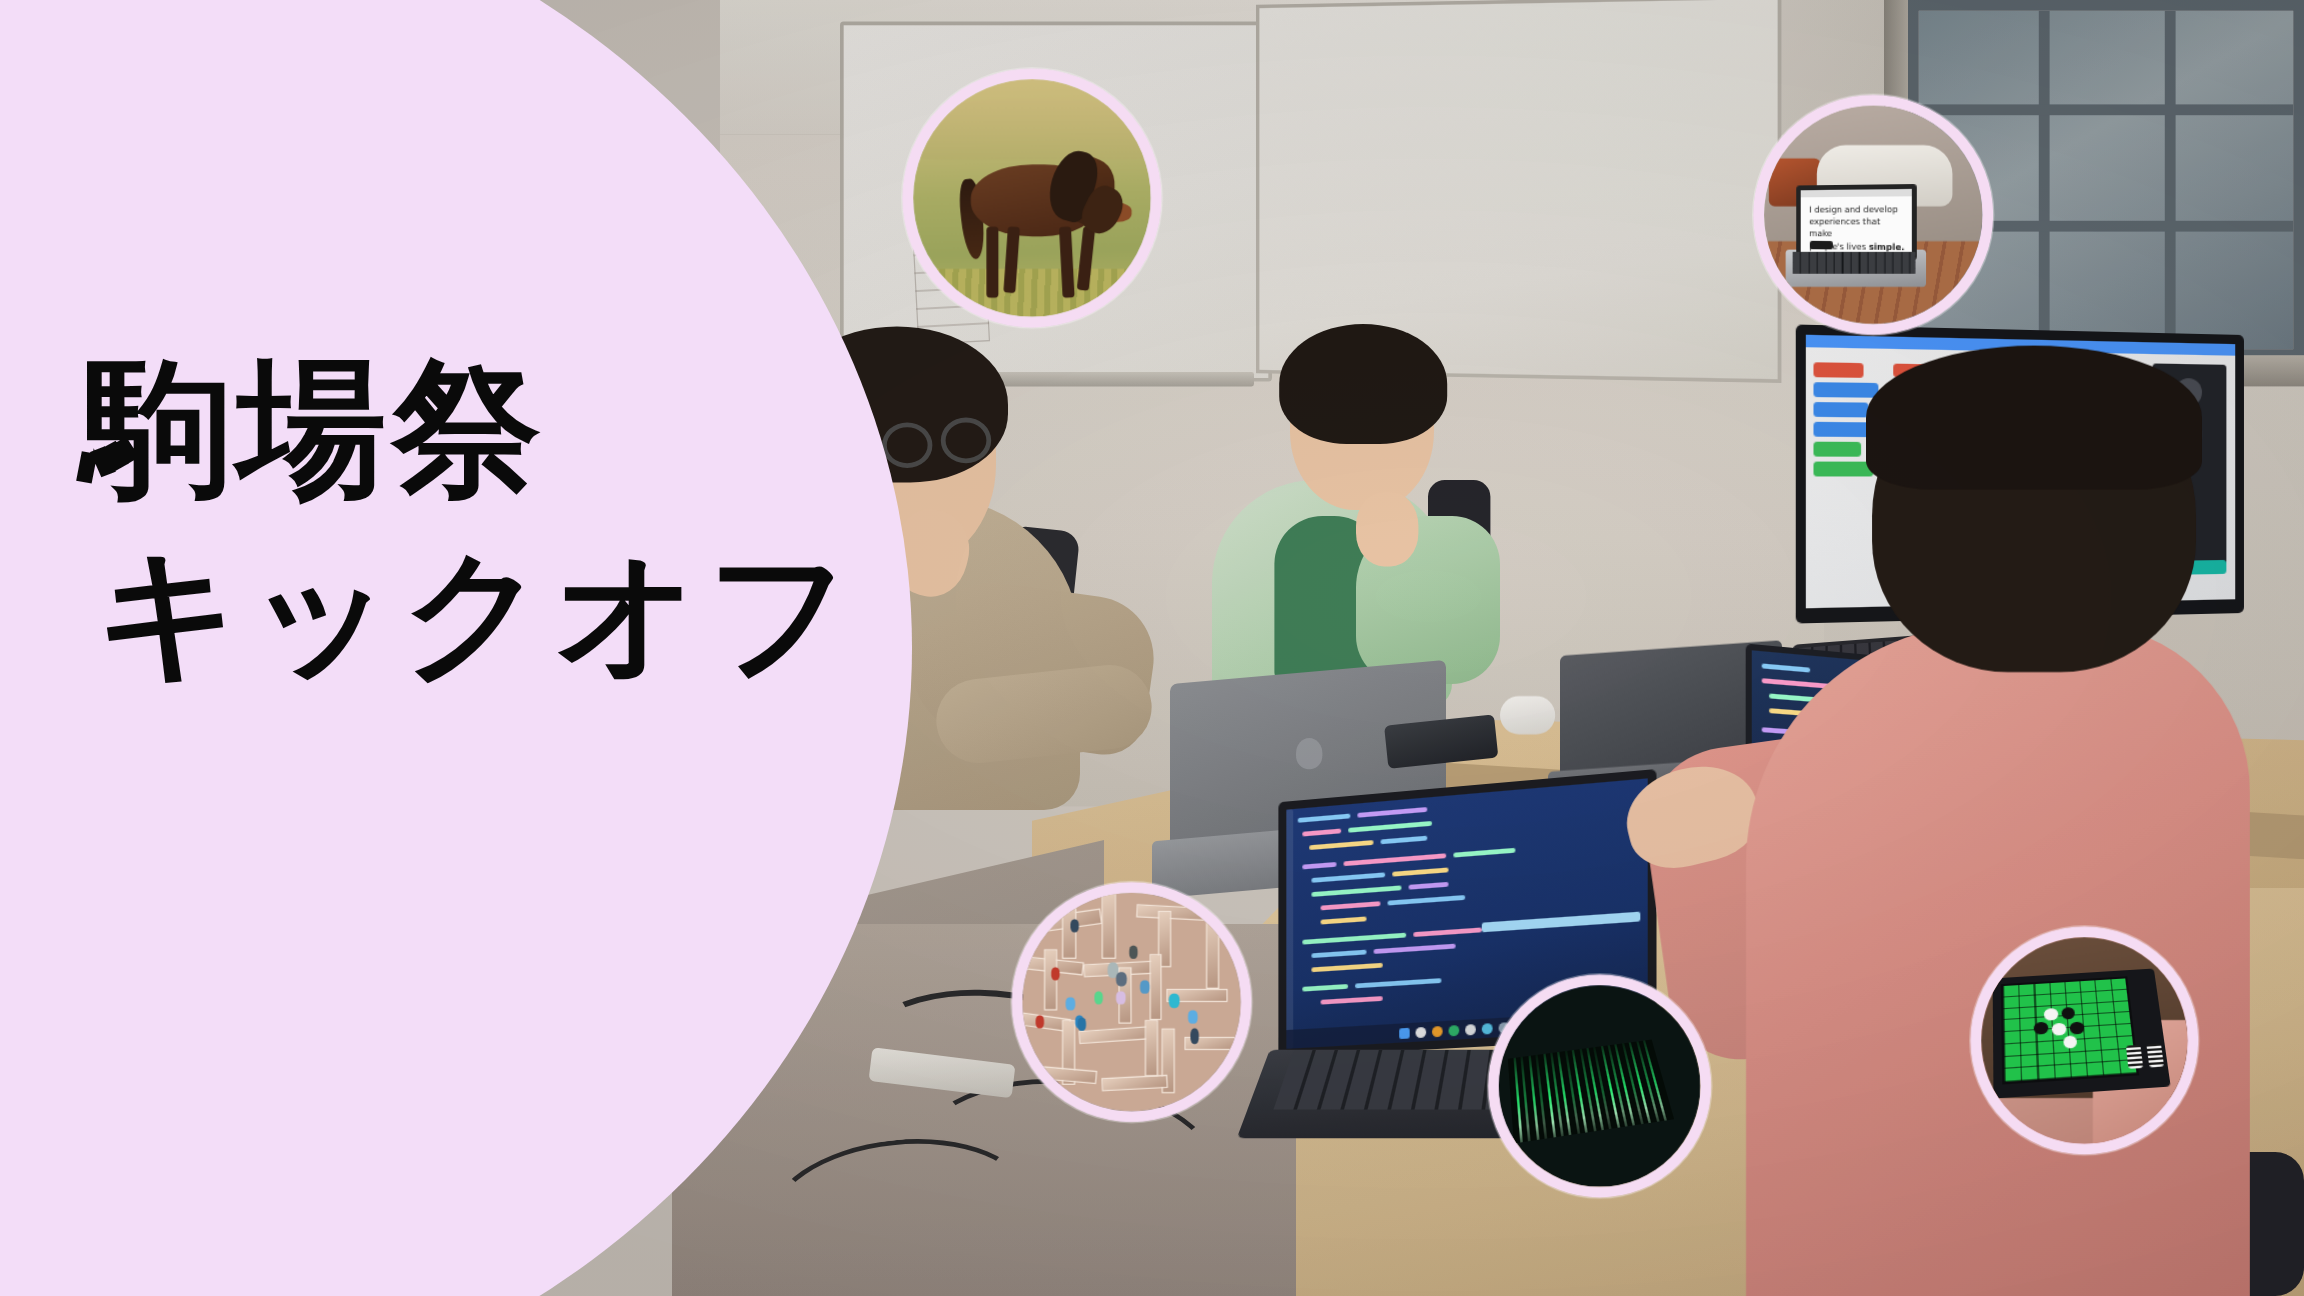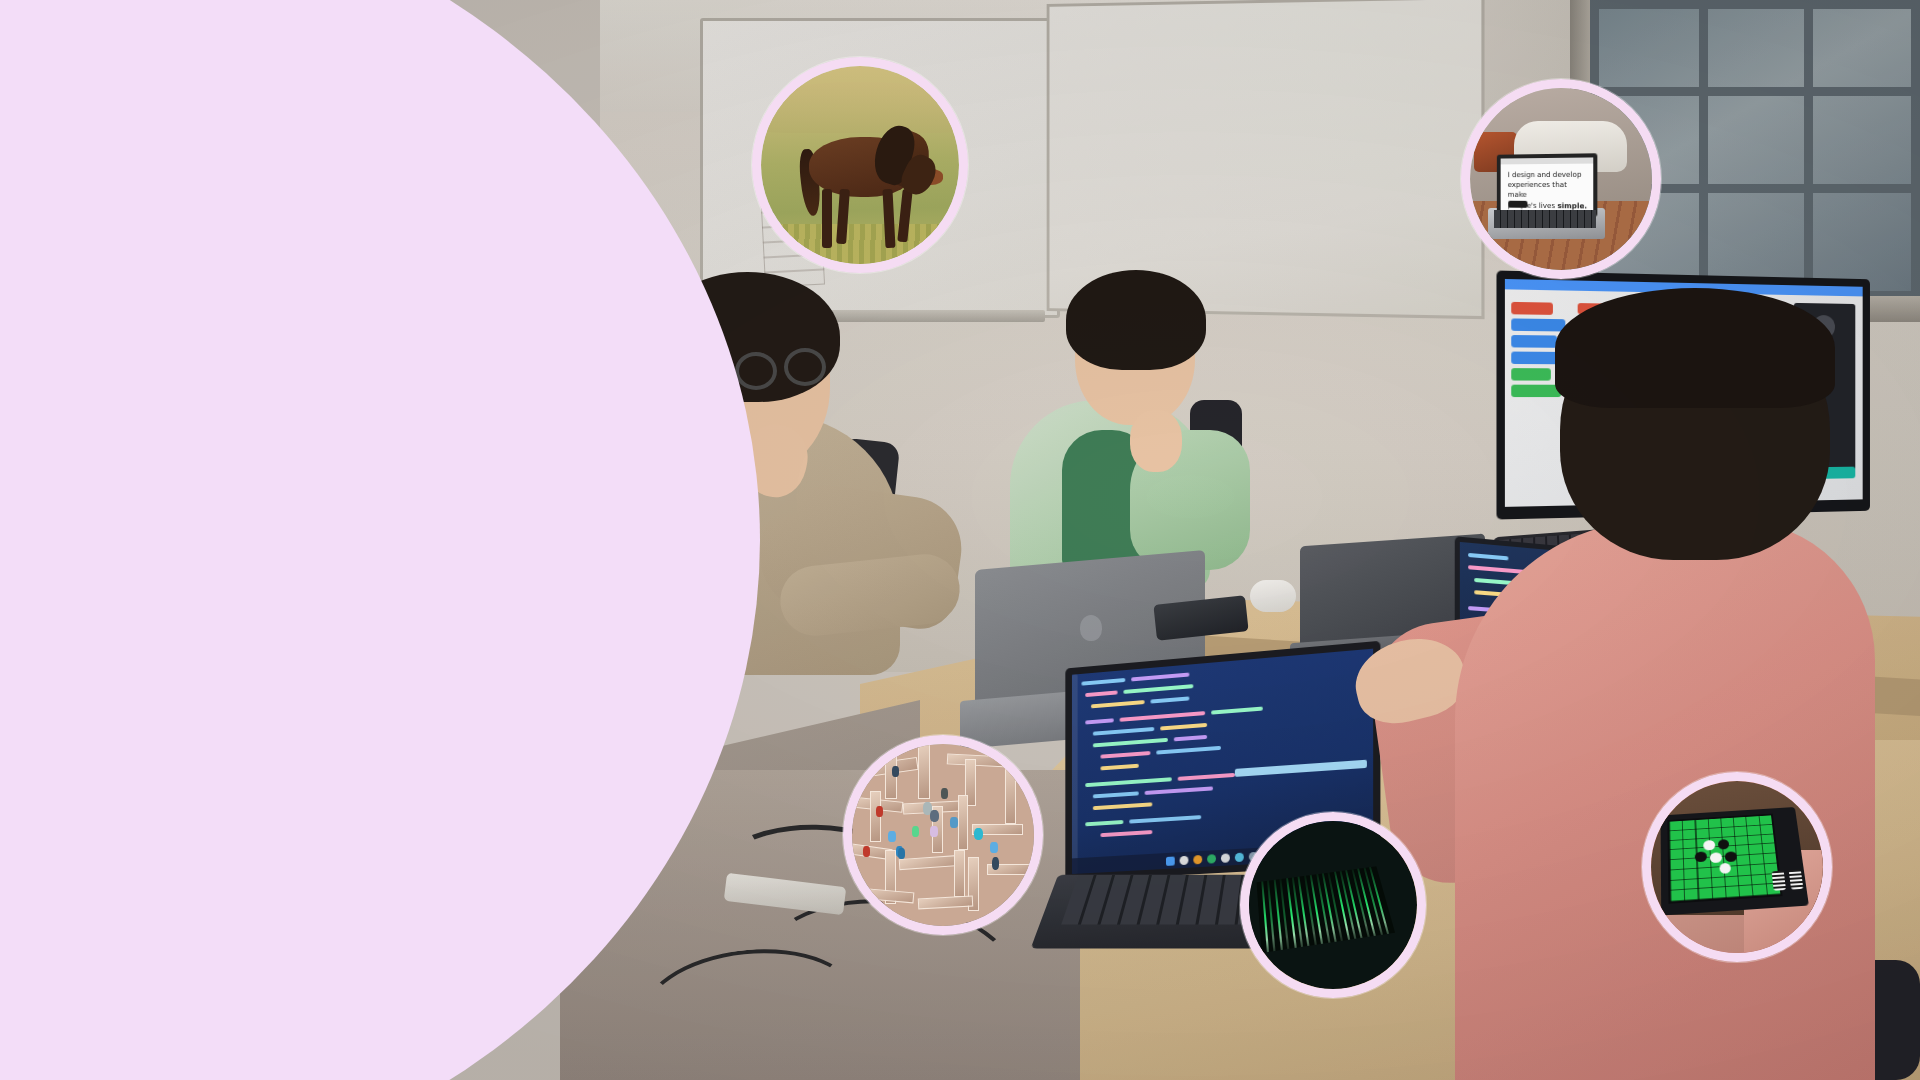--- a/index.html
+++ b/index.html
@@ -485,20 +485,22 @@
     <div class="p3-body"></div>
     <div class="p3-head"></div>
     <div class="p3-hairspike"></div>
 
     <div class="photo-grade"></div>
   </div>
 
   <div class="panel"></div>
 
   <div class="title-wrap">
+    <div class="jp-title">駒場祭</div>
+    <div class="jp-sub">キックオフ</div>
   </div>
 
   <div class="bubble b-horse">
     <div class="bub-inner">
       <div class="horse-bg"></div>
       <div class="horse-hill"></div>
       <div class="horse-grass"></div>
       <div class="horse-far"></div>
       <div class="horse-tail"></div>
       <div class="horse-body"></div>

